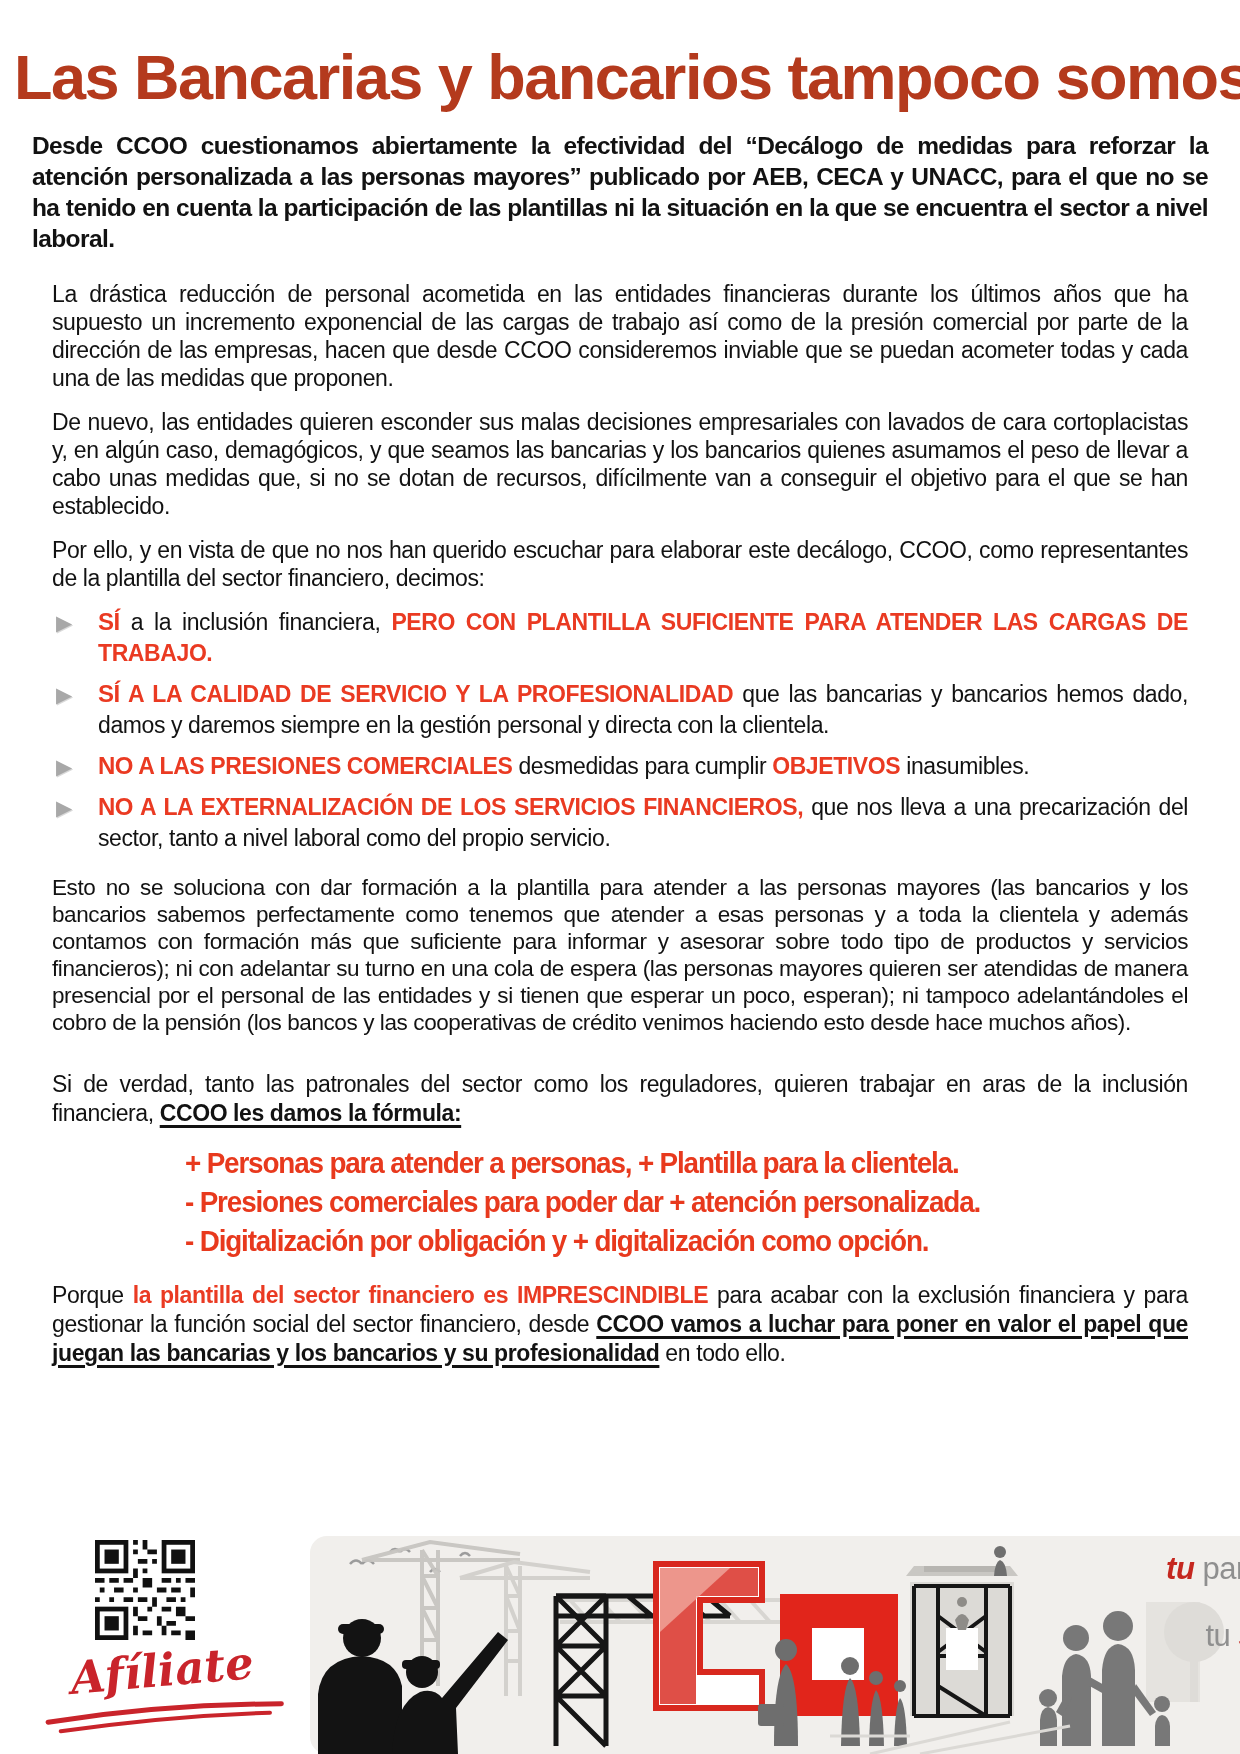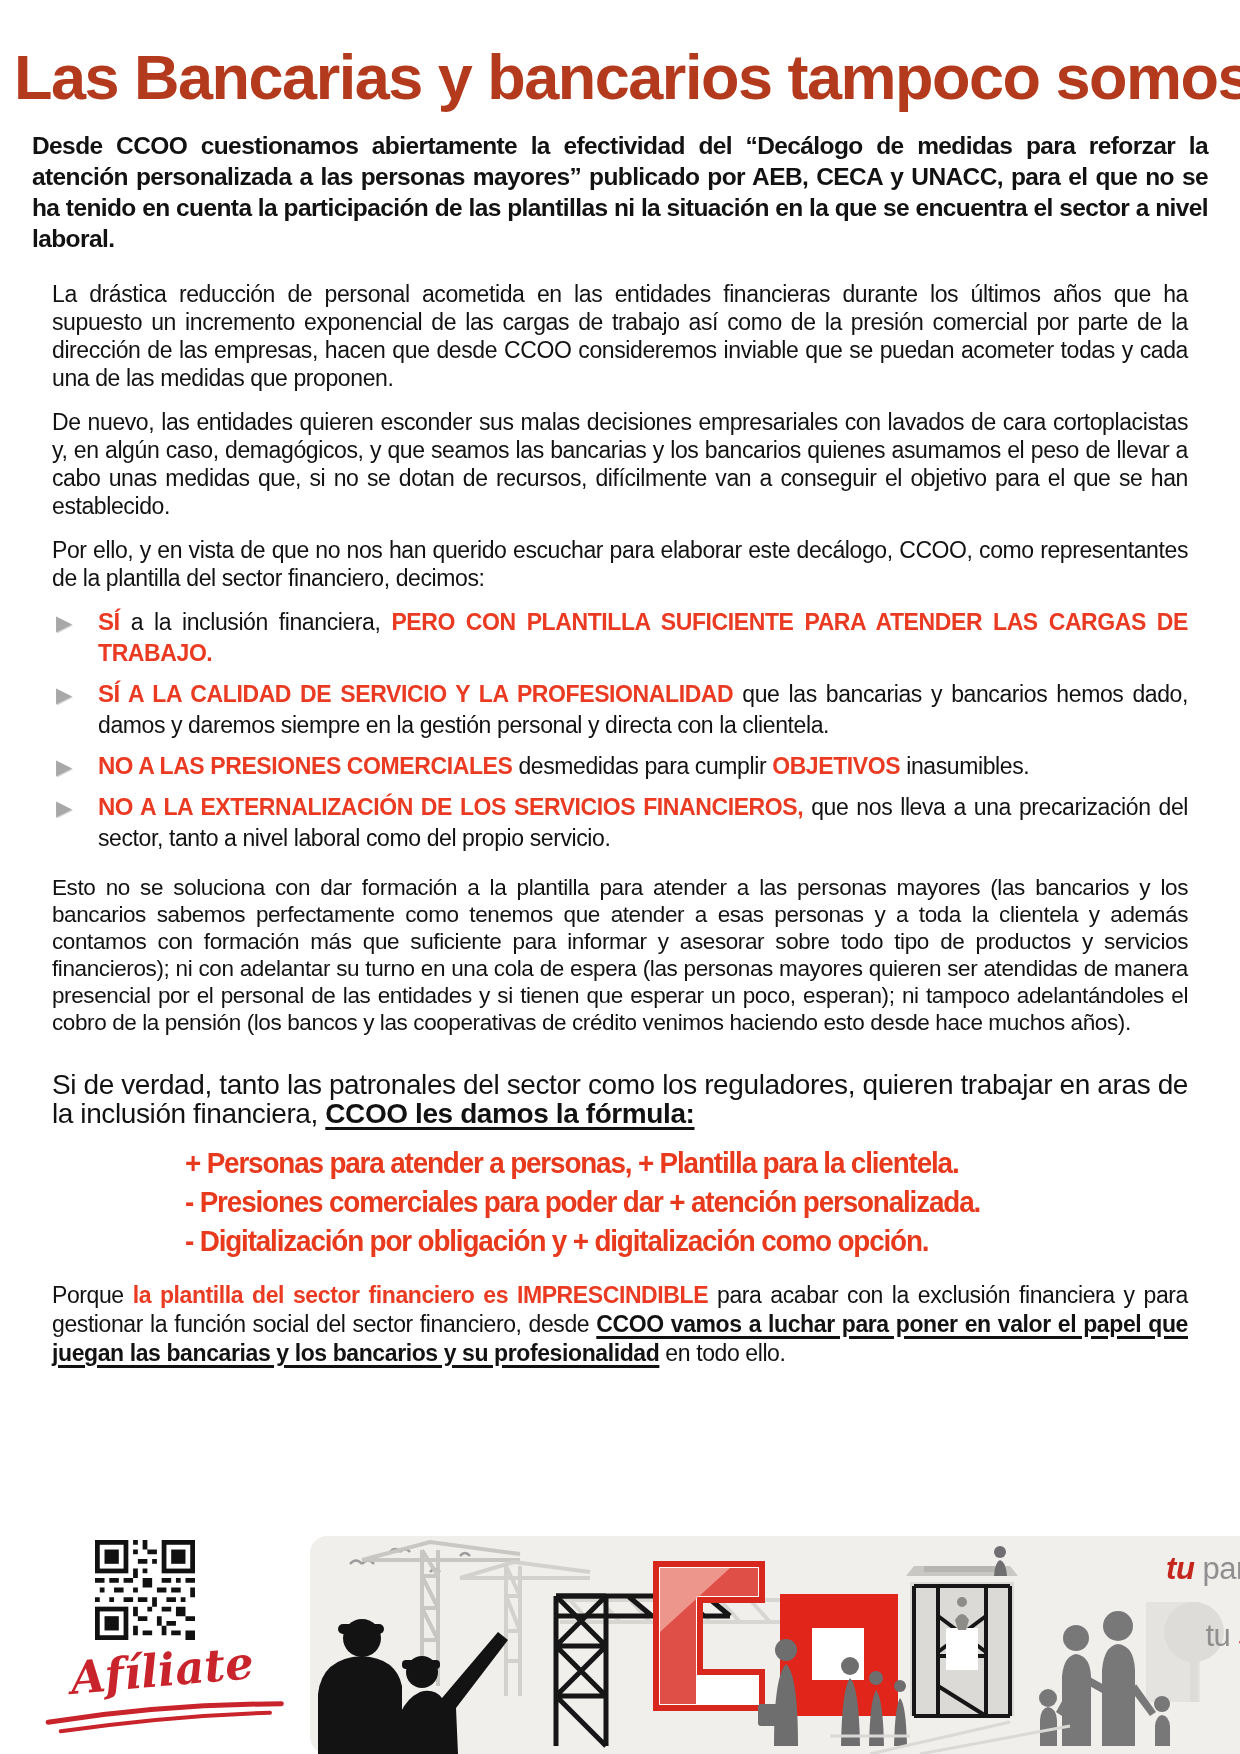--- a/index.html
+++ b/index.html
@@ -55,21 +55,21 @@
   .arrow{
     position:absolute;left:4px;top:1px;color:#a8a8a8;font-size:21px;
     text-shadow:1px 1px 0 #d9d9d9;
   }
   .rbig{color:var(--text-red);font-weight:bold;font-size:24px;letter-spacing:-0.5px;}
   .rb{color:var(--text-red);font-weight:bold;}
   .i{margin-top:35px;}
   .bu{font-weight:bold;text-decoration:underline;text-decoration-thickness:2.5px;text-underline-offset:4px;}
 
   p.mixed{margin:20px 52px 0;font-size:22.5px;line-height:27px;text-align:justify;letter-spacing:-0.4px;}
-  p.intro{margin:34px 52px 0;font-size:28px;line-height:29px;text-align:justify;letter-spacing:-0.4px;}
+  p.intro{margin:34px 52px 0;font-size:23px;line-height:29px;text-align:justify;letter-spacing:-0.4px;}
 
   .formula{margin:16px 52px 0 185px;}
   .formula div{
     color:var(--formula-red);font-weight:bold;font-size:29px;line-height:39px;
     letter-spacing:-1.2px;white-space:nowrap;transform-origin:left center;transform:scaleX(0.96);
   }
   p.closing{margin:20px 52px 0;font-size:23px;line-height:29px;text-align:justify;letter-spacing:-0.4px;}
 
   
   .banner{position:absolute;left:0;top:1536px;width:1240px;height:218px;background:#fff;}

